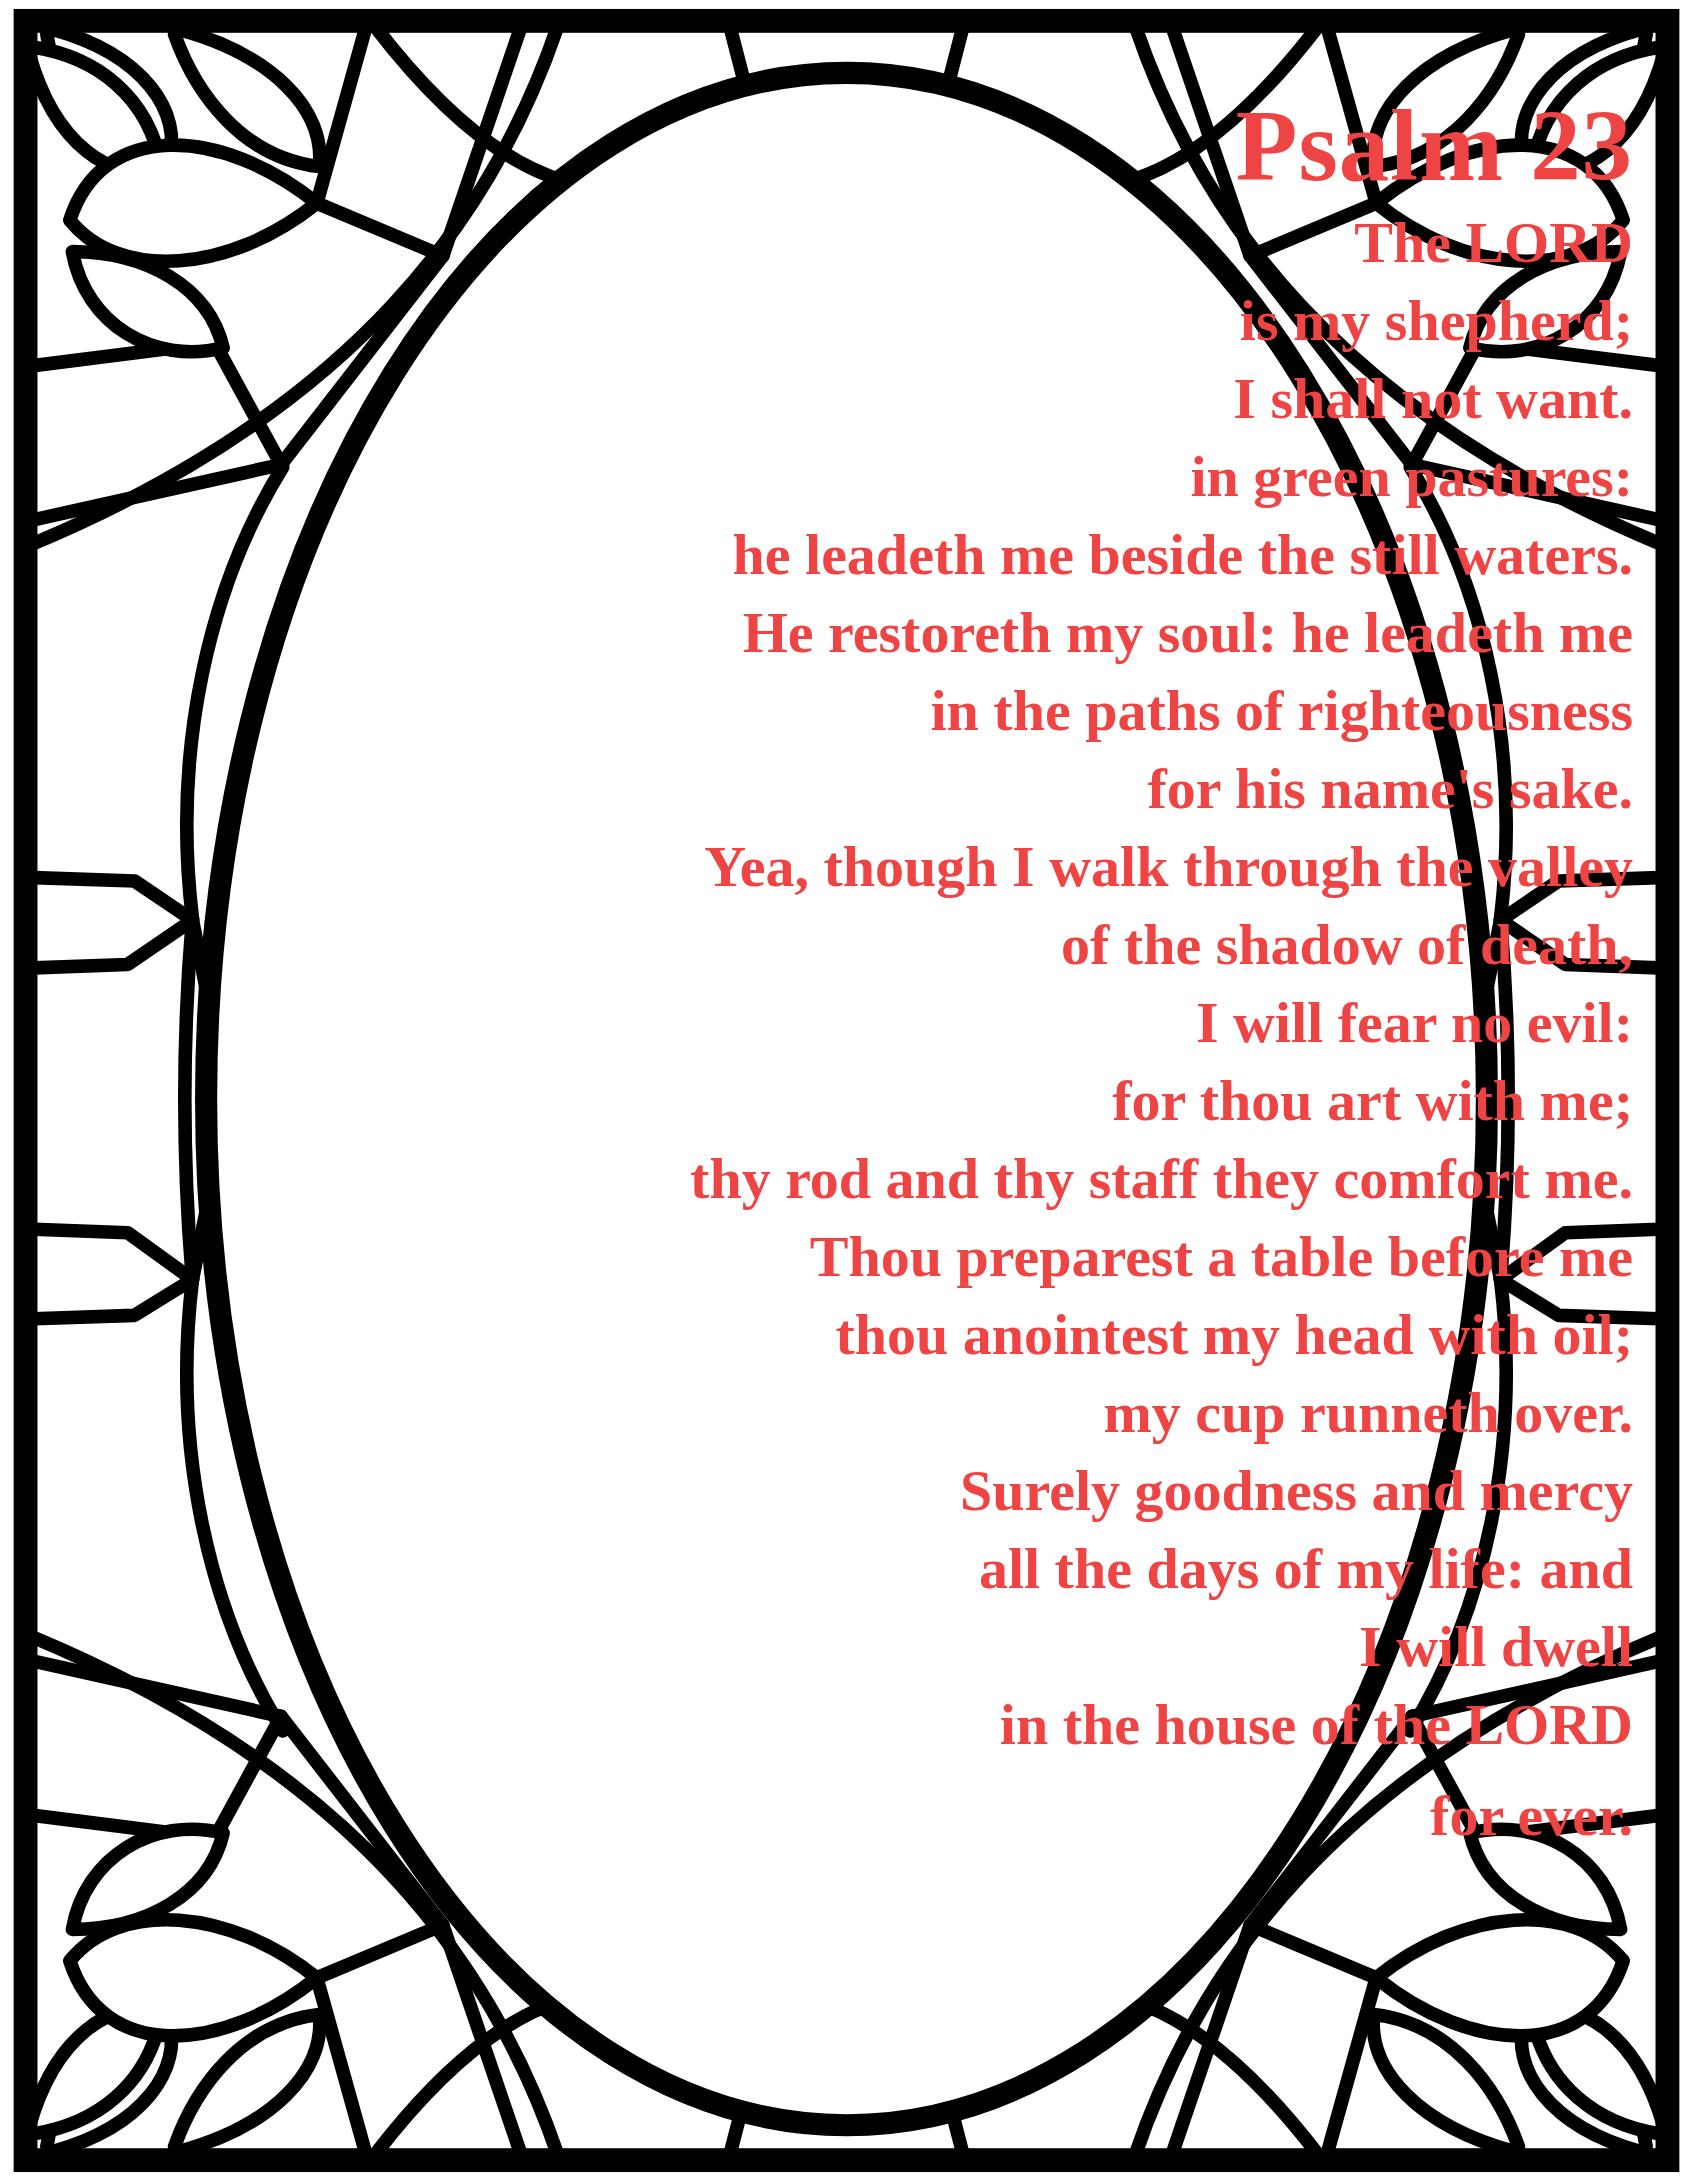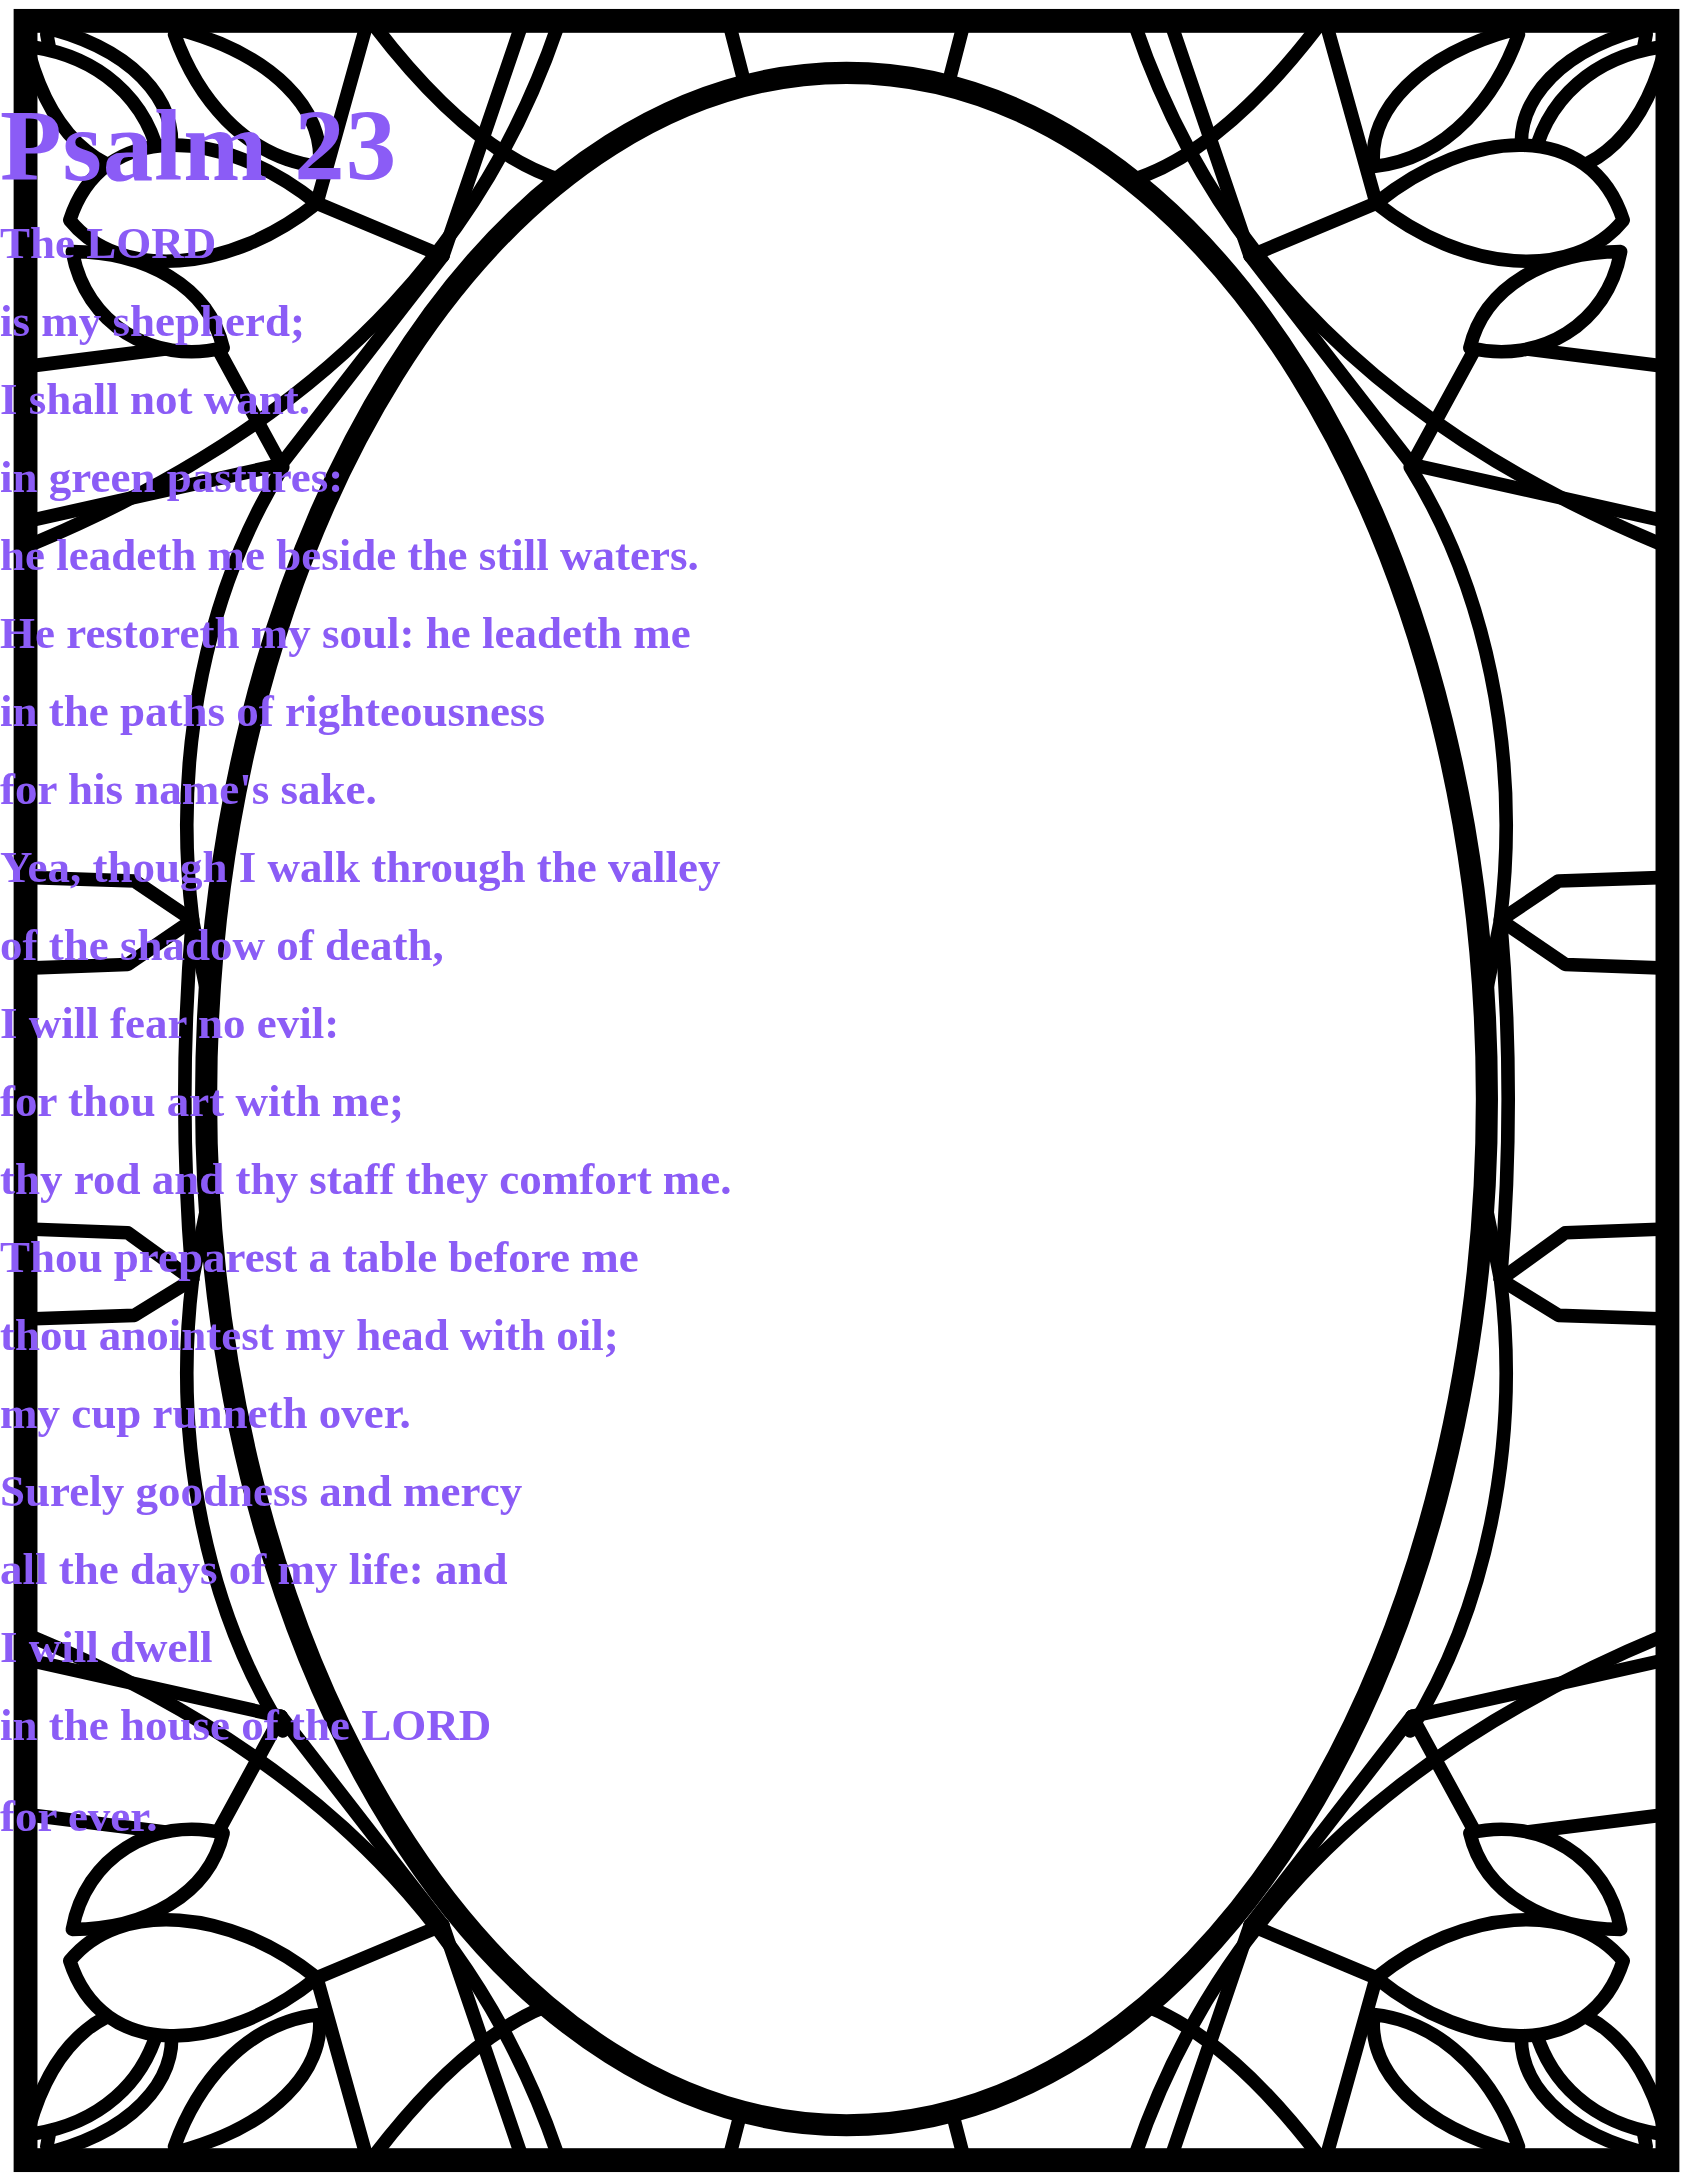--- a/index.html
+++ b/index.html
@@ -25,35 +25,35 @@
     top: 0;
     width: 1693px;
     height: 2181px;
     display: block;
   }
   .text-block {
     position: absolute;
     top: 95px;
     left: 0;
     width: 1633px;
-    text-align: left;
-    color: #8b5cf6;
+    text-align: right;
+    color: #ef4444;
   }
   .text-block h1 {
     margin: 0;
     font-size: 101px;
     line-height: 102px;
     font-weight: bold;
     letter-spacing: 0.9px;
   }
   .verse {
     margin-top: 6.8px;
   }
   .verse .line {
-    font-size: 45px;
+    font-size: 58px;
     line-height: 78px;
     font-weight: bold;
     white-space: nowrap;
   }
   .verse .line.extra-gap {
     margin-top: 13px;
   }
 </style>
 </head>
 <body>

